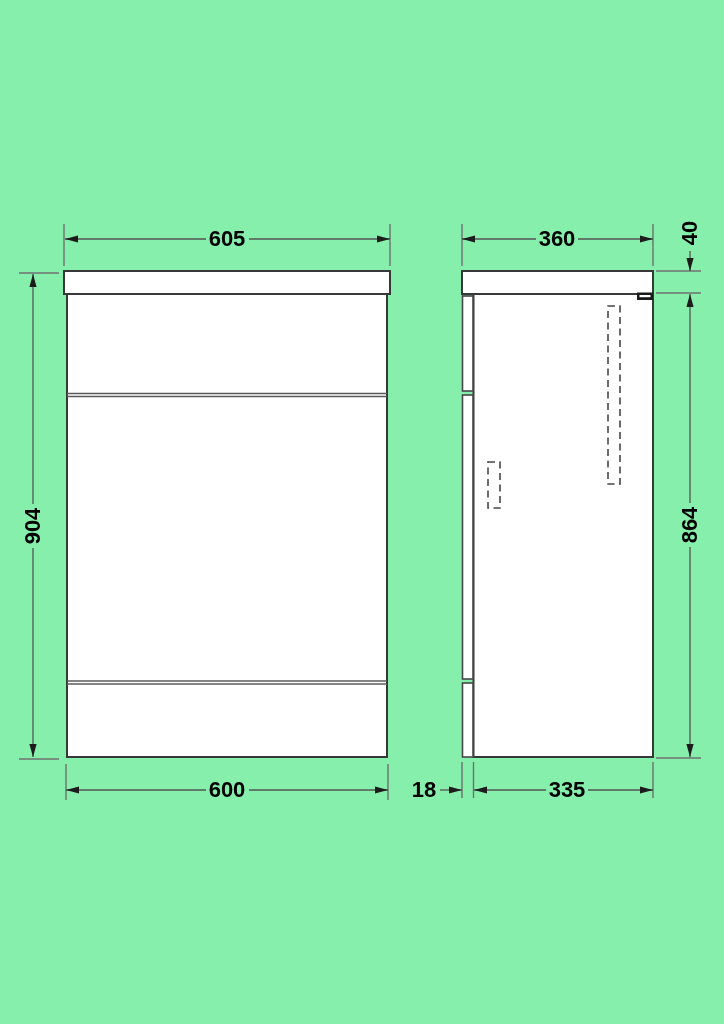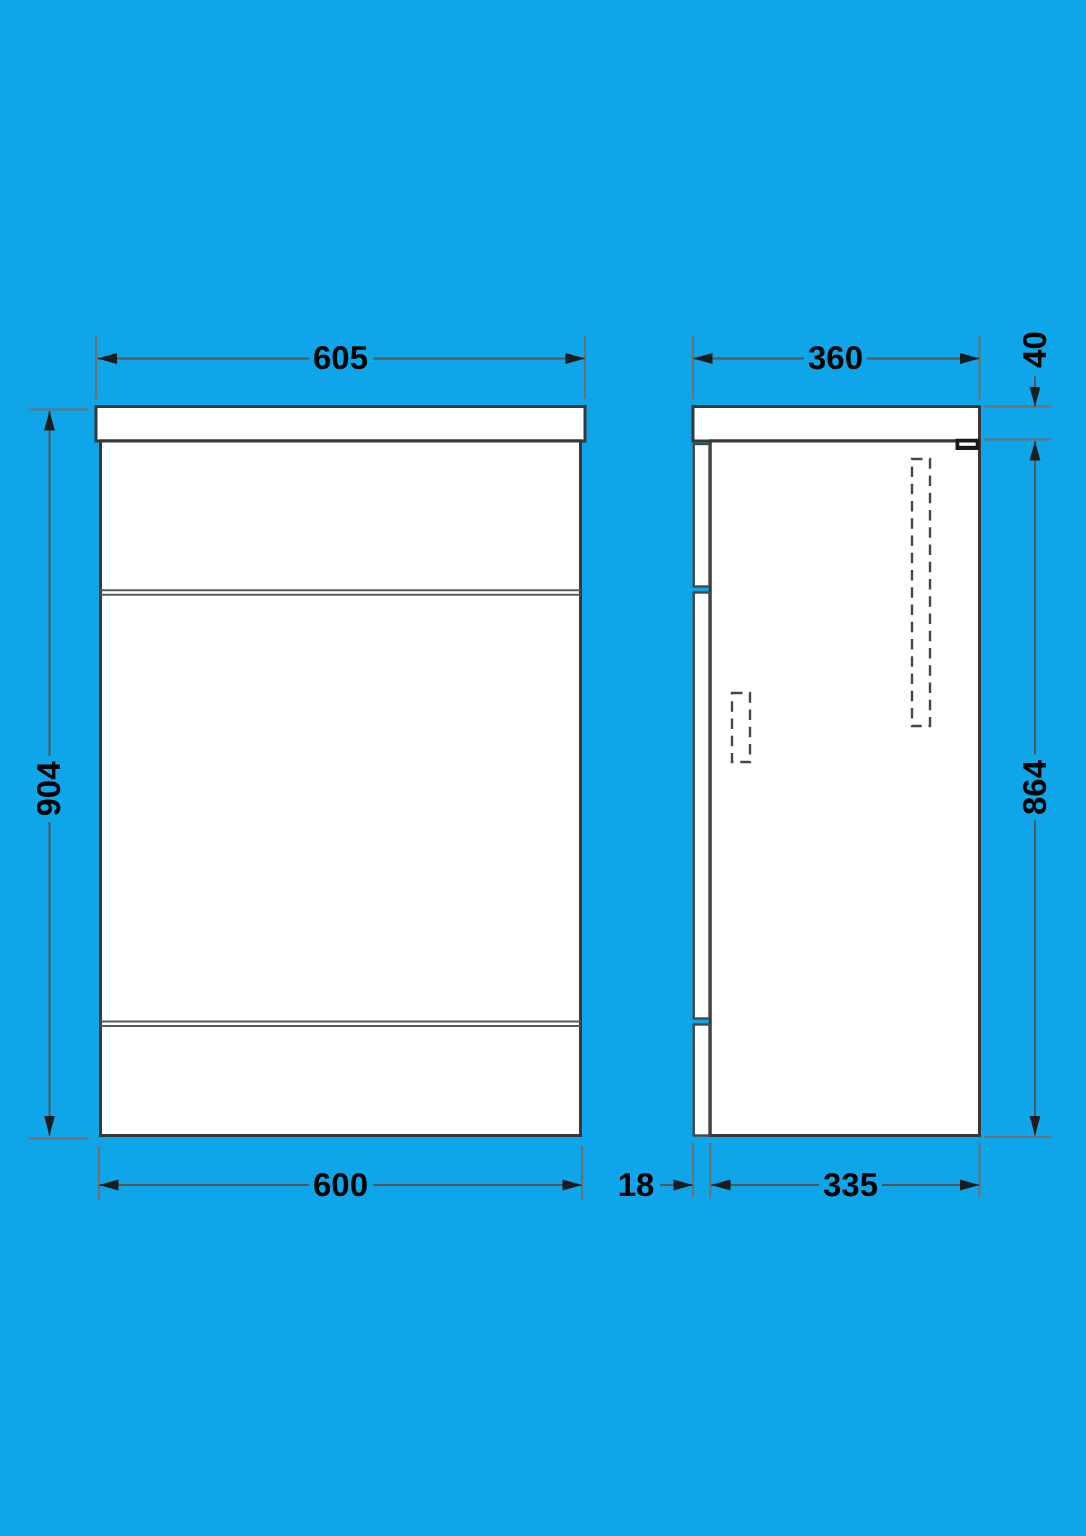--- a/index.html
+++ b/index.html
@@ -1,19 +1,19 @@
 <!DOCTYPE html>
 <html><head>
 <meta charset="utf-8">
 <style>
   html,body{margin:0;padding:0;background:#ffffff;}
   .canvas{
     position:relative;
     width:724px;height:1024px;
-    background:#0ea5e9;
+    background:#86efac;
     font-family:"Liberation Sans", sans-serif;
     overflow:hidden;
   }
   svg{display:block;}
   .outline{fill:#ffffff;stroke:#383838;stroke-width:2;}
   .panel{fill:#ffffff;stroke:#474747;stroke-width:1.6;}
   .thin{stroke:#5a5a5a;stroke-width:1.3;fill:none;}
   .dash{fill:none;stroke:#474747;stroke-width:1.6;stroke-dasharray:7 4.5;}
   .dim{stroke:#555555;stroke-width:1.3;fill:none;}
   .ext{stroke:#707070;stroke-width:1.4;fill:none;}

